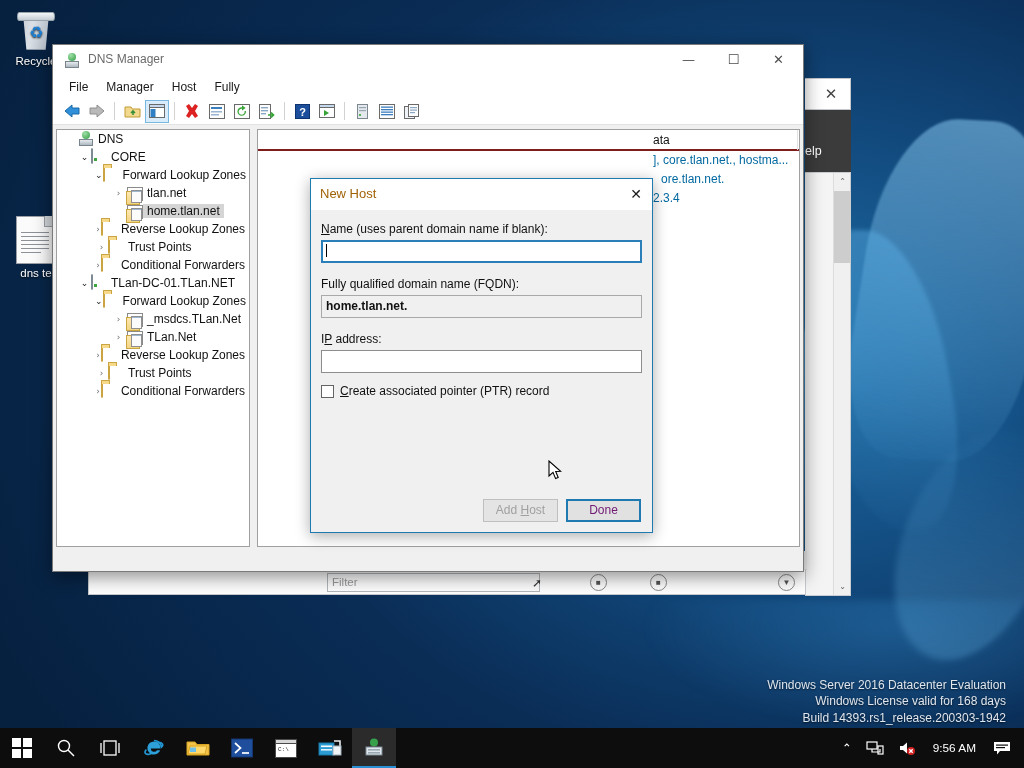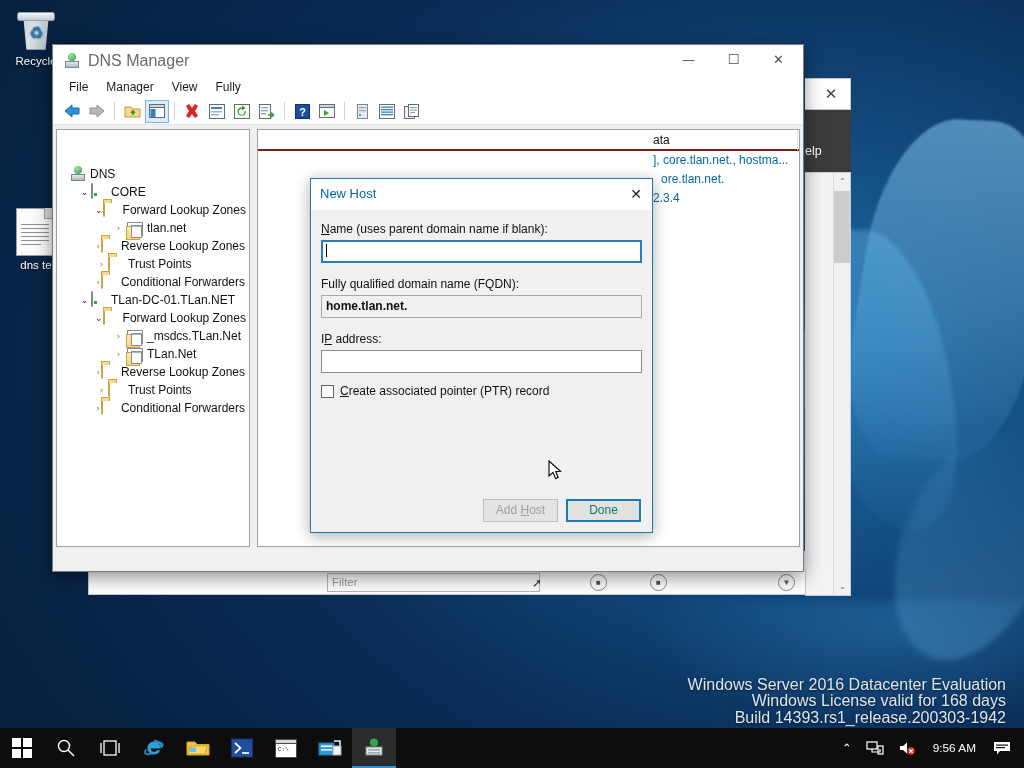--- a/index.html
+++ b/index.html
@@ -112,21 +112,21 @@
     position: absolute; left: 52px; top: 44px; width: 752px; height: 528px;
     background: #f0f0f0; border: 1px solid #7a7a7a;
     box-shadow: 0 5px 18px rgba(0,0,0,.45);
   }
   #dns-titlebar {
     height: 31px; background: #fff; position: relative;
     border-bottom: 1px solid #fff;
   }
   #dns-titlebar .ticon { position: absolute; left: 11px; top: 8px; width: 16px; height: 16px; }
   #dns-titlebar .tlabel {
-    position: absolute; left: 35px; top: 7px; font-size: 16px; color: #6a6a6a;
+    position: absolute; left: 35px; top: 7px; font-size: 12px; color: #6a6a6a;
   }
   .wbtn {
     position: absolute; top: 0; width: 45px; height: 30px; text-align: center;
     line-height: 30px; color: #4d4d4d; font-size: 13px; font-family: "DejaVu Sans", sans-serif;
   }
   #wmin { right: 92px; } #wmax { right: 47px; } #wclose { right: 2px; }
 
   #dns-menubar { height: 22px; background: #fff; padding-left: 7px; display: flex; align-items: center; }
   #dns-menubar .mi { padding: 2px 9px; font-size: 12px; color: #1a1a1a; }
 
@@ -181,21 +181,21 @@
   .lrow { height: 19px; font-size: 12px; color: #0369a1; position: relative; text-decoration: underline; }
   .lcell { position: absolute; top: 0; padding: 2px 5px; white-space: nowrap; }
 
   
   #new-host-dialog {
     position: absolute; left: 257px; top: 133px; width: 343px; height: 355px;
     background: #f0f0f0; border: 1px solid #1e7ab0;
     box-shadow: 0 3px 14px rgba(0,0,0,.33);
   }
   #nh-titlebar { height: 31px; background: #fff; position: relative; }
-  #nh-titlebar .t { position: absolute; left: 9px; top: 7px; font-size: 13px; color: #0369a1; }
+  #nh-titlebar .t { position: absolute; left: 9px; top: 7px; font-size: 13px; color: #a16207; }
   #nh-close {
     position: absolute; right: 4px; top: 4px; width: 24px; height: 22px;
     text-align: center; line-height: 22px; color: #1a1a1a; font-size: 14px; font-family: "DejaVu Sans", sans-serif;
   }
   #nh-content { position: absolute; top: 31px; left: 0; right: 0; bottom: 43px; padding: 12px 10px 0 10px; }
   .flabel { font-size: 12px; color: #111; margin-bottom: 4px; }
   .flabel u { text-decoration: underline; }
   .finput {
     width: 100%; height: 23px; background: #fff; border: 1px solid #8d8d8d;
     font-size: 12px; color: #111; padding: 3px 4px; font-family: "Liberation Sans", sans-serif;
@@ -208,34 +208,34 @@
   .fgap { height: 14px; }
   .cbrow { display: flex; align-items: center; margin-top: 11px; }
   .cbox { width: 13px; height: 13px; background: #fff; border: 1px solid #646464; flex: 0 0 13px; }
   .cblabel { font-size: 12px; color: #111; margin-left: 6px; }
   #nh-footer {
     position: absolute; bottom: 0; left: 0; right: 0; height: 43px;
     display: flex; justify-content: flex-end; align-items: center; gap: 8px; padding-right: 11px;
   }
   .dbtn {
     width: 75px; height: 23px; font-size: 12px; background: #e1e1e1;
-    border: 1px solid #adadad; color: #0f766e; text-align: center; line-height: 21px;
+    border: 1px solid #adadad; color: #701a75; text-align: center; line-height: 21px;
     font-family: "Liberation Sans", sans-serif;
   }
   .dbtn.disabled { color: #a0a0a0; background: #e4e4e4; border-color: #bfbfbf; margin-left: 48px; }
   .dbtn.default { background: #e1e1e1; border: 2px solid #1e7ab0; line-height: 19px; }
   .dbtn u { text-decoration: underline; }
 
   
   #cursor { position: absolute; left: 548px; top: 460px; width: 16px; height: 22px; pointer-events: none; }
 
   
   #watermark {
     position: absolute; right: 18px; bottom: 42px; text-align: right;
-    color: #dfe6ee; font-size: 16px; line-height: 16.5px;
+    color: #dfe6ee; font-size: 12px; line-height: 16.5px;
     text-shadow: 0 1px 2px rgba(0,0,0,.6);
   }
 
   
   #taskbar { position: absolute; left: 0; bottom: 0; width: 1024px; height: 40px; background: #0d0d0d; display: flex; align-items: center; }
   .tb-item { width: 44px; height: 40px; display: flex; align-items: center; justify-content: center; position: relative; }
   .tb-item.active { background: #2b2b2b; }
   .tb-item.active:after { content:''; position:absolute; bottom:0; left:0; width:44px; height:2px; background:#2b8fd6;}
   #tray { margin-left: auto; display: flex; align-items: center; height: 40px; padding-right: 6px; }
   #tray .tr { padding: 0 7px; color: #fff; font-size: 11.5px; display:flex; align-items:center; height:40px;}
@@ -253,21 +253,21 @@
 
   <div class="desk-icon" style="left:0px; top:8px;">
     <span class="glyph bin">
       <span class="body"></span>
         <span class="lip"></span>
         <span class="rec">♻</span>
     </span>
     <span>Recycle</span>
   </div>
 
-  <div class="desk-icon" style="left:0px; top:208px;">
+  <div class="desk-icon" style="left:0px; top:216px;">
     <span class="glyph doc">
       <span class="pg"></span>
         <span class="fold"></span>
       <span class="ln" style="top:16px; width:28px"></span>
       <span class="ln" style="top:20px; width:28px"></span>
       <span class="ln" style="top:24px; width:28px"></span>
       <span class="ln" style="top:28px; width:28px"></span>
       <span class="ln" style="top:32px; width:28px"></span>
       <span class="ln" style="top:36px; width:20px"></span>
     </span>
@@ -310,21 +310,21 @@
       </span>
       <span class="tlabel">DNS Manager</span>
       <div class="wbtn" id="wmin">—</div>
       <div class="wbtn" id="wmax">☐</div>
       <div class="wbtn" id="wclose">✕</div>
     </div>
 
     <div id="dns-menubar">
       <span class="mi">File</span>
       <span class="mi">Manager</span>
-      <span class="mi">View</span>
+      <span class="mi">Host</span>
       <span class="mi">Fully</span>
     </div>
 
     <div id="dns-toolbar">
       <div class="tbtn">
         <svg width="18" height="16" viewBox="0 0 18 16">
             <path d="M9 2 L2 8 L9 14 L9 11 L16 11 L16 5 L9 5 Z" fill="#2f8fd8" stroke="#1b6aa8"></path>
           </svg>
       </div>
       <div class="tbtn">
@@ -418,21 +418,21 @@
               <rect x="6" y="5.5" width="7" height="1.2"></rect>
               <rect x="6" y="8" width="5" height="1.2"></rect>
             </g>
           </svg>
       </div>
     </div>
 
     <div id="dns-body">
       <div id="tree-pane">
         <div id="tree-rows">
-            <div class="trow" style="padding-left: 0; margin-top: 35px;">
+            <div class="trow" style="padding-left: 8px;">
               <span class="exp"></span>
               <span class="ic ic-dns">
                 <span class="globe"></span>
                 <span class="base"></span>
               </span>
               <span class="lbl">DNS</span>
             </div>
             <div class="trow" style="padding-left: 21px;">
               <span class="exp open">⌄</span>
               <span class="ic"><span class="ic-server"></span></span>
@@ -440,20 +440,25 @@
             </div>
             <div class="trow" style="padding-left: 38px;">
               <span class="exp open">⌄</span>
               <span class="ic"><span class="ic-folder"></span></span>
               <span class="lbl">Forward Lookup Zones</span>
             </div>
             <div class="trow" style="padding-left: 55px;">
               <span class="exp">›</span>
               <span class="ic ic-zone"></span>
               <span class="lbl">tlan.net</span>
+            </div>
+            <div class="trow" style="padding-left: 55px;">
+              <span class="exp"></span>
+              <span class="ic ic-zone"></span>
+              <span class="lbl sel">home.tlan.net</span>
             </div>
             <div class="trow" style="padding-left: 38px;">
               <span class="exp">›</span>
               <span class="ic"><span class="ic-folder"></span></span>
               <span class="lbl">Reverse Lookup Zones</span>
             </div>
             <div class="trow" style="padding-left: 38px;">
               <span class="exp">›</span>
               <span class="ic"><span class="ic-folder"></span></span>
               <span class="lbl">Trust Points</span>

